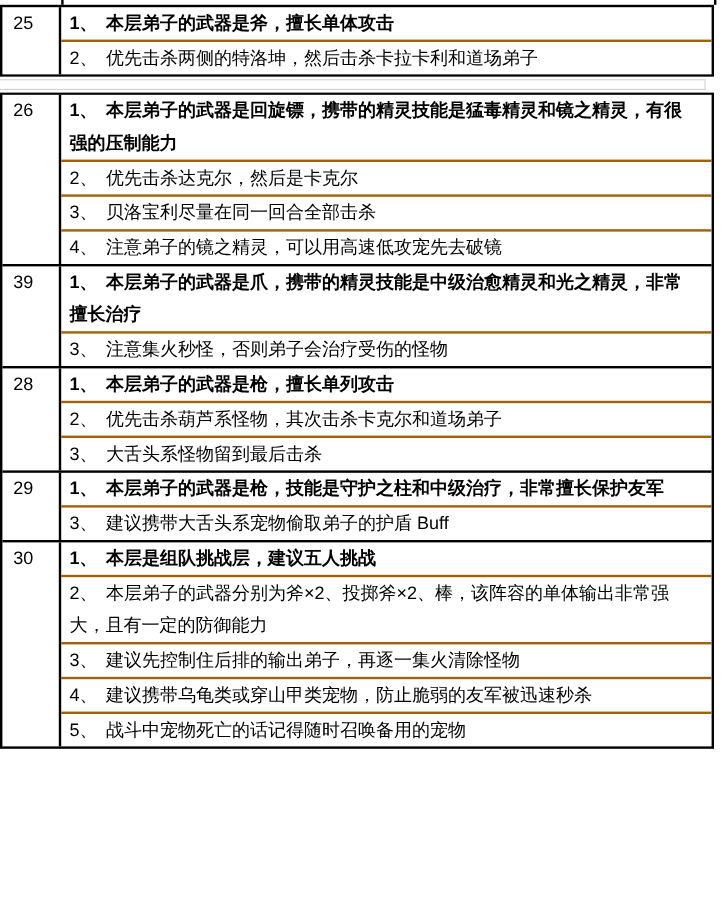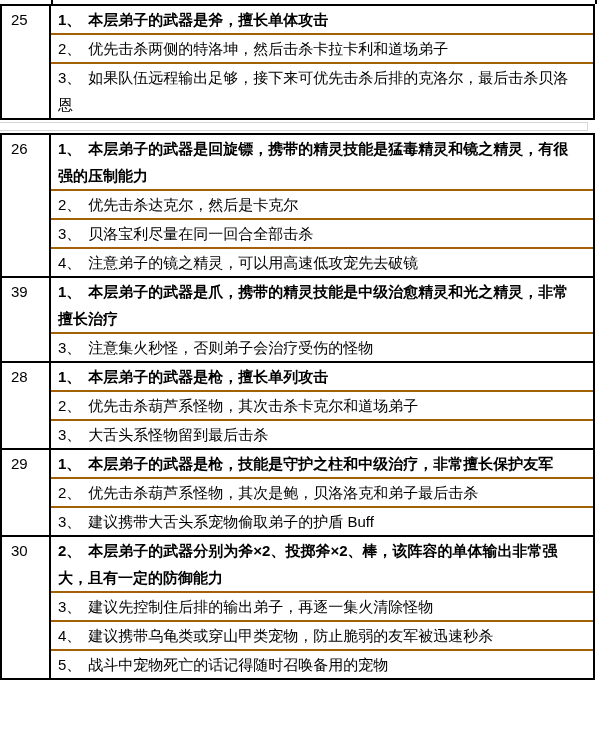--- a/index.html
+++ b/index.html
@@ -125,21 +125,20 @@
     <div class="tick-divider"></div>
     <div class="tick-right"></div>
   </div>
 
   <div class="wtable">
       <div class="section">
         <div class="level-cell">25</div>
         <div class="tips">
           <div class="tip-row"><span class="tip-label">1、</span><span class="tip-text">本层弟子的武器是斧，擅长单体攻击</span></div>
           <div class="tip-row"><span class="tip-label">2、</span><span class="tip-text">优先击杀两侧的特洛坤，然后击杀卡拉卡利和道场弟子</span></div>
-          <div class="tip-row"><span class="tip-label">3、</span><span class="tip-text">如果队伍远程输出足够，接下来可优先击杀后排的克洛尔，最后击杀贝洛恩</span></div>
         </div>
       </div>
     </div>
 
   <div class="table-gap">
     <div class="gap-line-top"></div>
     <div class="gap-line-bottom"></div>
     <div class="gap-vline"></div>
   </div>
 
@@ -165,27 +164,27 @@
         <div class="tips">
           <div class="tip-row"><span class="tip-label">1、</span><span class="tip-text">本层弟子的武器是枪，擅长单列攻击</span></div>
           <div class="tip-row"><span class="tip-label">2、</span><span class="tip-text">优先击杀葫芦系怪物，其次击杀卡克尔和道场弟子</span></div>
           <div class="tip-row"><span class="tip-label">3、</span><span class="tip-text">大舌头系怪物留到最后击杀</span></div>
         </div>
       </div>
       <div class="section">
         <div class="level-cell">29</div>
         <div class="tips">
           <div class="tip-row"><span class="tip-label">1、</span><span class="tip-text">本层弟子的武器是枪，技能是守护之柱和中级治疗，非常擅长保护友军</span></div>
-          <div class="tip-row"><span class="tip-label">2、</span><span class="tip-text">优先击杀葫芦系怪物，其次是鲍，贝洛洛克和弟子最后击杀</span></div>
           <div class="tip-row"><span class="tip-label">3、</span><span class="tip-text">建议携带大舌头系宠物偷取弟子的护盾 Buff</span></div>
         </div>
       </div>
       <div class="section">
         <div class="level-cell">30</div>
         <div class="tips">
+          <div class="tip-row"><span class="tip-label">1、</span><span class="tip-text">本层是组队挑战层，建议五人挑战</span></div>
           <div class="tip-row"><span class="tip-label">2、</span><span class="tip-text">本层弟子的武器分别为斧×2、投掷斧×2、棒，该阵容的单体输出非常强大，且有一定的防御能力</span></div>
           <div class="tip-row"><span class="tip-label">3、</span><span class="tip-text">建议先控制住后排的输出弟子，再逐一集火清除怪物</span></div>
           <div class="tip-row"><span class="tip-label">4、</span><span class="tip-text">建议携带乌龟类或穿山甲类宠物，防止脆弱的友军被迅速秒杀</span></div>
           <div class="tip-row"><span class="tip-label">5、</span><span class="tip-text">战斗中宠物死亡的话记得随时召唤备用的宠物</span></div>
         </div>
       </div>
     </div>
 
 </div>
 

